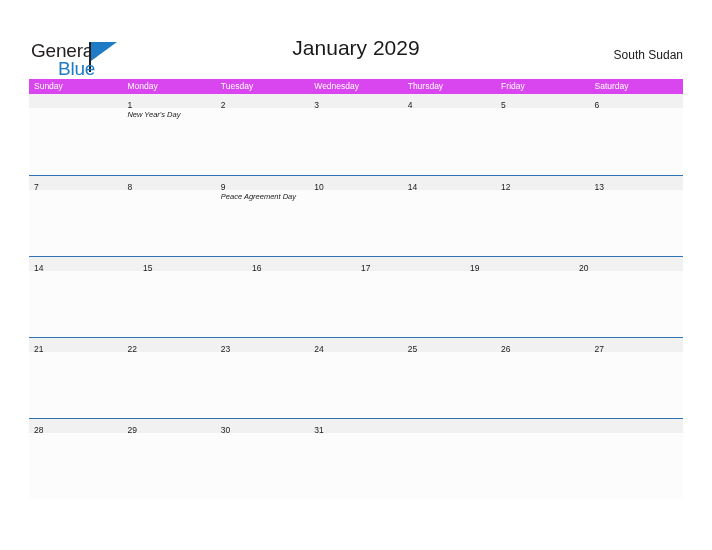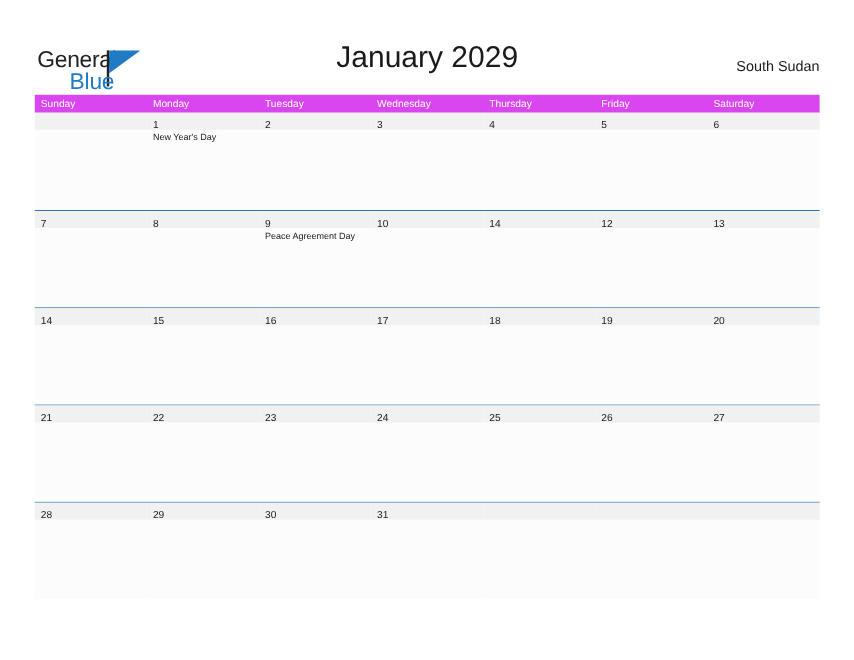--- a/index.html
+++ b/index.html
@@ -75,21 +75,21 @@
     border-left: 26px solid #1E7BC4;
     border-bottom: 19px solid transparent;
   }
 
   .month-title {
     position: absolute;
     left: 0;
     top: 33px;
     width: 712px;
     text-align: center;
-    font-size: 25px;
+    font-size: 21px;
     line-height: 30px;
     color: #1A1A1A;
     white-space: nowrap;
   }
 
   .country {
     position: absolute;
     right: 29px;
     top: 47px;
     font-size: 12px;
@@ -157,20 +157,21 @@
     background: #F1F1F1;
   }
   .events {
     padding: 2px 6px 0 5px;
   }
   .event {
     font-size: 7.5px;
     line-height: 10px;
     color: #1A1A1A;
     word-wrap: break-word;
+    font-style: italic;
   }
 </style>
 </head>
 <body>
 
 <div class="page">
 
   <div class="topbar">
 
     <div class="logo">
@@ -274,24 +275,20 @@
           </div>
           <div class="day-cell">
             <div class="day-band"><span class="day-num">16</span></div>
             <div class="events"></div>
           </div>
           <div class="day-cell">
             <div class="day-band"><span class="day-num">17</span></div>
             <div class="events"></div>
           </div>
           <div class="day-cell">
-            <div class="day-band"><span class="day-num">18</span></div>
-            <div class="events"></div>
-          </div>
-          <div class="day-cell">
             <div class="day-band"><span class="day-num">19</span></div>
             <div class="events"></div>
           </div>
           <div class="day-cell">
             <div class="day-band"><span class="day-num">20</span></div>
             <div class="events"></div>
           </div>
         </div>
         <div class="week-row">
           <div class="day-cell">

